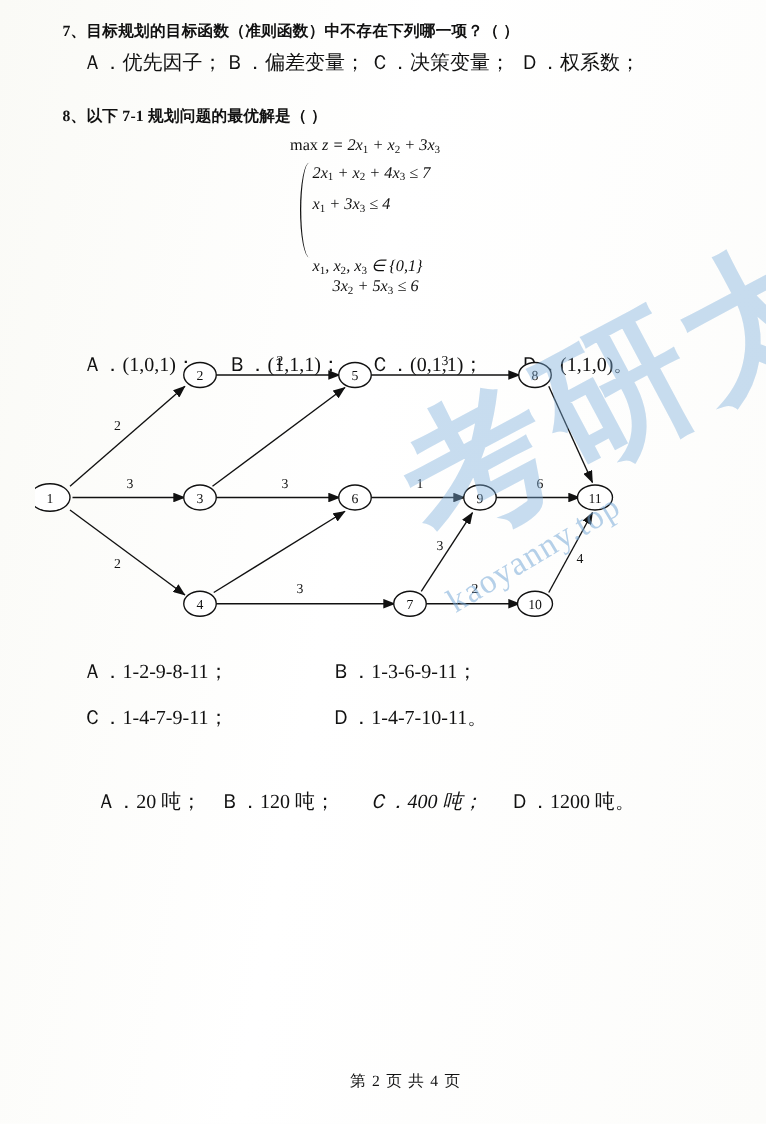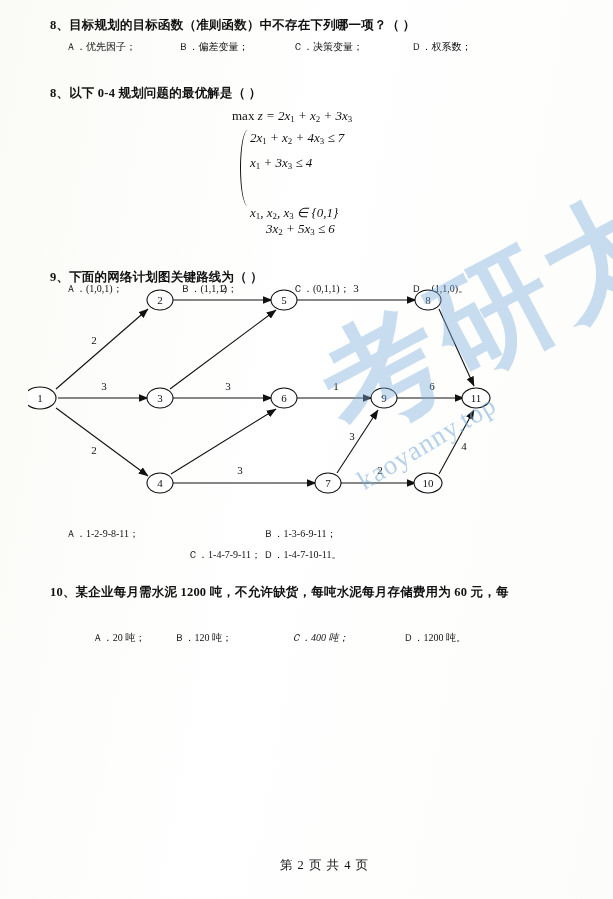--- a/index.html
+++ b/index.html
@@ -30,21 +30,21 @@
   .q {
     position: absolute;
     font-size: 12.5px;
     line-height: 1.5;
     letter-spacing: 0.2px;
     white-space: nowrap;
   }
   .q-stem { font-weight: 600; }
   .opts {
     position: absolute;
-    font-size: 10px;
+    font-size: 16px;
     white-space: nowrap;
   }
   .opts span.opt { display: inline-block; }
   
   .math {
     font-family: "Liberation Serif", serif;
     font-style: italic;
     font-size: 13px;
     white-space: nowrap;
   }
@@ -108,29 +108,29 @@
     letter-spacing: 1px;
     padding-left: 36px;
   }
 </style>
 </head>
 <body>
 
 <div class="page">
   <div class="scan-tint"></div>
 
-  <div class="q q-stem" style="left:50px; top:16px;">8、目标规划的目标函数（准则函数）中不存在下列哪一项？（      ）</div>
+  <div class="q q-stem" style="left:50px; top:16px;">7、目标规划的目标函数（准则函数）中不存在下列哪一项？（      ）</div>
   <div class="opts" style="left:66px; top:40px;">
     <span class="opt" style="width:110px;">Ａ．优先因子；</span>
     <span class="opt" style="width:112px;">Ｂ．偏差变量；</span>
     <span class="opt" style="width:116px;">Ｃ．决策变量；</span>
     <span class="opt">Ｄ．权系数；</span>
   </div>
 
-  <div class="q q-stem" style="left:50px; top:84px;">8、以下 0-4 规划问题的最优解是（      ）</div>
+  <div class="q q-stem" style="left:50px; top:84px;">8、以下 7-1 规划问题的最优解是（      ）</div>
 
   <div class="math" style="position:absolute; left:232px; top:108px;">
     <span class="up">max</span>&nbsp;z = 2x<sub>1</sub> + x<sub>2</sub> + 3x<sub>3</sub>
   </div>
 
   <div class="brace-tall" style="left:240px; top:130px;"></div>
 
   <div class="math" style="position:absolute; left:250px; top:130px;">
     2x<sub>1</sub> + x<sub>2</sub> + 4x<sub>3</sub> ≤ 7
   </div>
@@ -144,21 +144,20 @@
     x<sub>1</sub>, x<sub>2</sub>, x<sub>3</sub> ∈ {0,1}
   </div>
 
   <div class="opts" style="left:66px; top:238px;">
     <span class="opt" style="width:112px;">Ａ．(1,0,1)；</span>
     <span class="opt" style="width:110px;">Ｂ．(1,1,1)；</span>
     <span class="opt" style="width:116px;margin-top:44px;">Ｃ．(0,1,1)；</span>
     <span class="opt">Ｄ．(1,1,0)。</span>
   </div>
 
-  <div class="q q-stem" style="left:50px; top:268px;">9、下面的网络计划图关键路线为（      ）</div>
 
   <svg id="network" viewBox="0 0 470 240">
     <defs>
       <marker id="arrow" markerWidth="9" markerHeight="7" refX="8.5" refY="3.5" orient="auto">
         <polygon points="0 0, 9 3.5, 0 7" fill="#111"></polygon>
       </marker>
     </defs>
     <g stroke="#111" stroke-width="1.1" fill="none" marker-end="url(#arrow)">
 
       <line x1="28" y1="111" x2="120" y2="31"></line>
@@ -233,26 +232,25 @@
       <text x="324" y="162">3</text>
       <text x="352" y="196">2</text>
       <text x="436" y="172">4</text>
     </g>
   </svg>
 
   <div class="opts" style="left:66px; top:527px;">
     <span class="opt" style="width:195px;">Ａ．1-2-9-8-11；</span>
     <span class="opt">Ｂ．1-3-6-9-11；</span>
   </div>
-  <div class="opts" style="left:66px; top:548px;text-align:right;">
+  <div class="opts" style="left:66px; top:564px;">
     <span class="opt" style="width:195px;">Ｃ．1-4-7-9-11；</span>
     <span class="opt">Ｄ．1-4-7-10-11。</span>
   </div>
 
-  <div class="q q-stem" style="left:50px; top:583px;">10、某企业每月需水泥 1200 吨，不允许缺货，每吨水泥每月存储费用为 60 元，每</div>
   <div class="opts" style="left:66px; top:631px;">
     <span class="opt" style="width:106px;text-align:center;">Ａ．20 吨；</span>
     <span class="opt" style="width:114px;">Ｂ．120 吨；</span>
     <span class="opt" style="width:110px;font-style:italic;">Ｃ．400 吨；</span>
     <span class="opt">Ｄ．1200 吨。</span>
   </div>
 
   <div class="watermark wm-cn">考研太阳神</div>
   <div class="watermark wm-url">kaoyanny.top</div>
 

